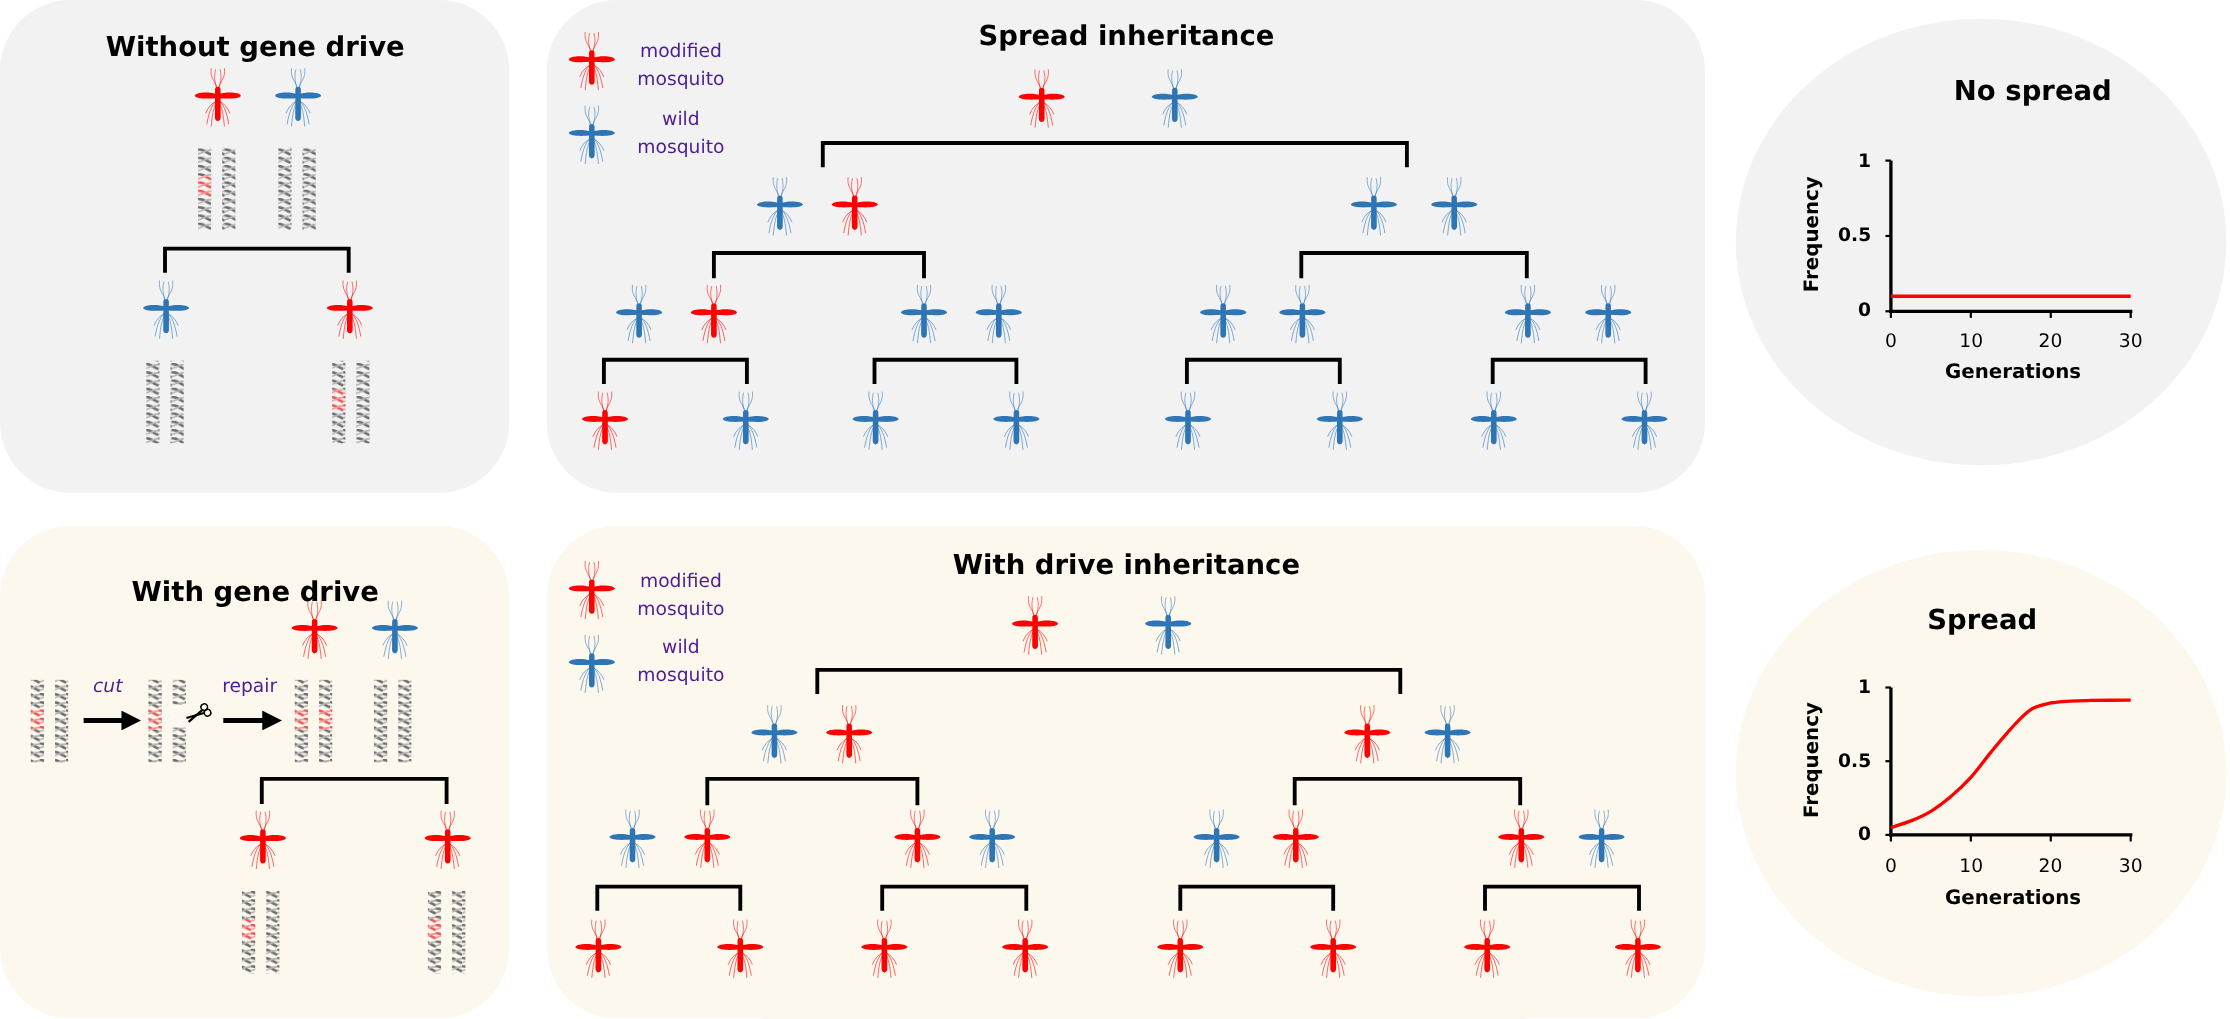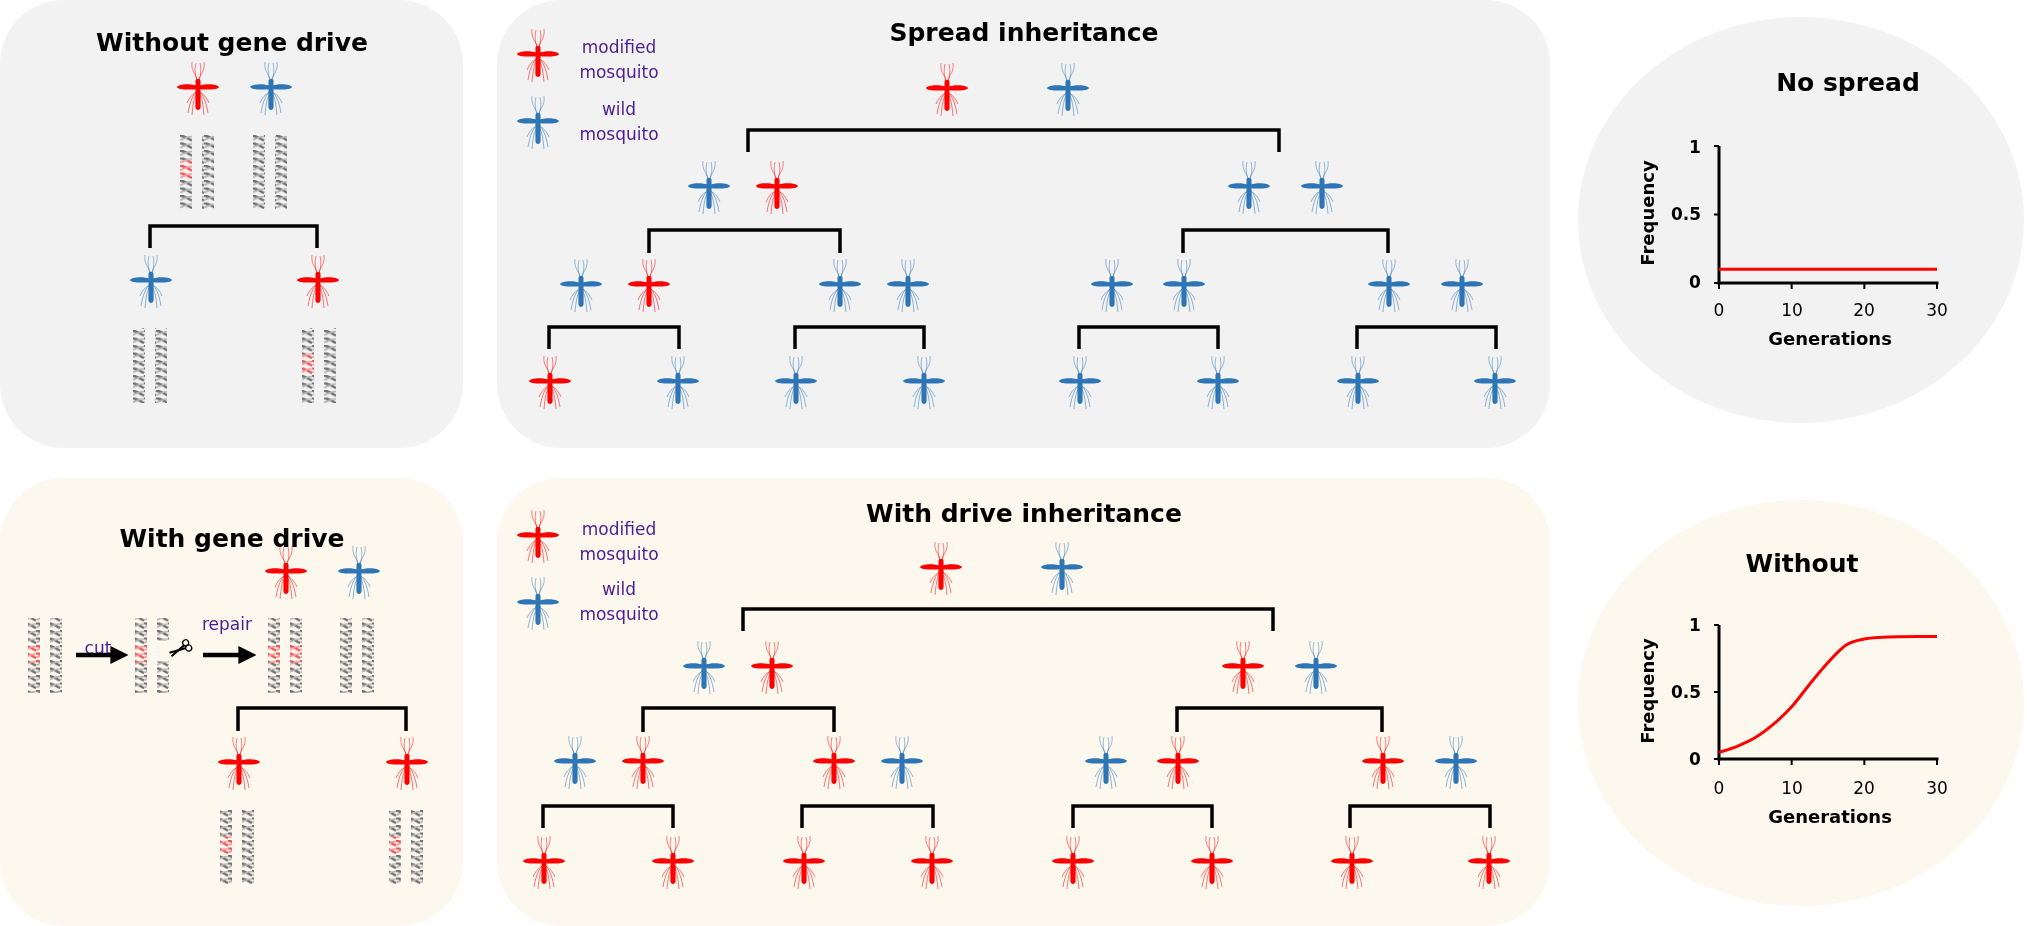--- a/index.html
+++ b/index.html
@@ -25,33 +25,33 @@
 
 <div class="panel cream" style="left:0;top:478px;width:463px;height:448px;"></div>
 <div class="panel cream" style="left:497px;top:478px;width:1053px;height:448px;"></div>
 <div class="circle cream" style="left:1578px;top:500px;width:446px;height:406px;"></div>
 
 <div class="title" style="left:232px;top:42px;text-align:right;">Without gene drive</div>
 <div class="title" style="left:1024px;top:32px;">Spread inheritance</div>
 <div class="title" style="left:232px;top:513px;margin-top:25px;">With gene drive</div>
 <div class="title" style="left:1024px;top:513px;">With drive inheritance</div>
 <div class="title" style="left:1802px;top:82px;margin-left:46px;">No spread</div>
-<div class="title" style="left:1802px;top:563px;">Without</div>
+<div class="title" style="left:1802px;top:563px;">Spread</div>
 
 <div class="label" style="left:619px;top:47px;">modified</div>
 <div class="label" style="left:619px;top:72px;">mosquito</div>
 <div class="label" style="left:619px;top:109px;">wild</div>
 <div class="label" style="left:619px;top:134px;">mosquito</div>
 
 <div class="label" style="left:619px;top:529px;">modified</div>
 <div class="label" style="left:619px;top:554px;">mosquito</div>
 <div class="label" style="left:619px;top:589px;">wild</div>
 <div class="label" style="left:619px;top:614px;">mosquito</div>
 
-<div class="label" style="left:98px;top:648px;">cut</div>
+<div class="label" style="left:98px;top:624px;font-style:italic;">cut</div>
 <div class="label" style="left:227px;top:624px;">repair</div>
 
 <div class="tick bold" style="left:1695px;top:147px;">1</div>
 <div class="tick bold" style="left:1686px;top:214px;">0.5</div>
 <div class="tick bold" style="left:1695px;top:282px;">0</div>
 <div class="tick" style="left:1719px;top:310px;">0</div>
 <div class="tick" style="left:1792px;top:310px;">10</div>
 <div class="tick" style="left:1864px;top:310px;">20</div>
 <div class="tick" style="left:1937px;top:310px;">30</div>
 <div class="axis-title" style="left:1830px;top:338px;">Generations</div>

